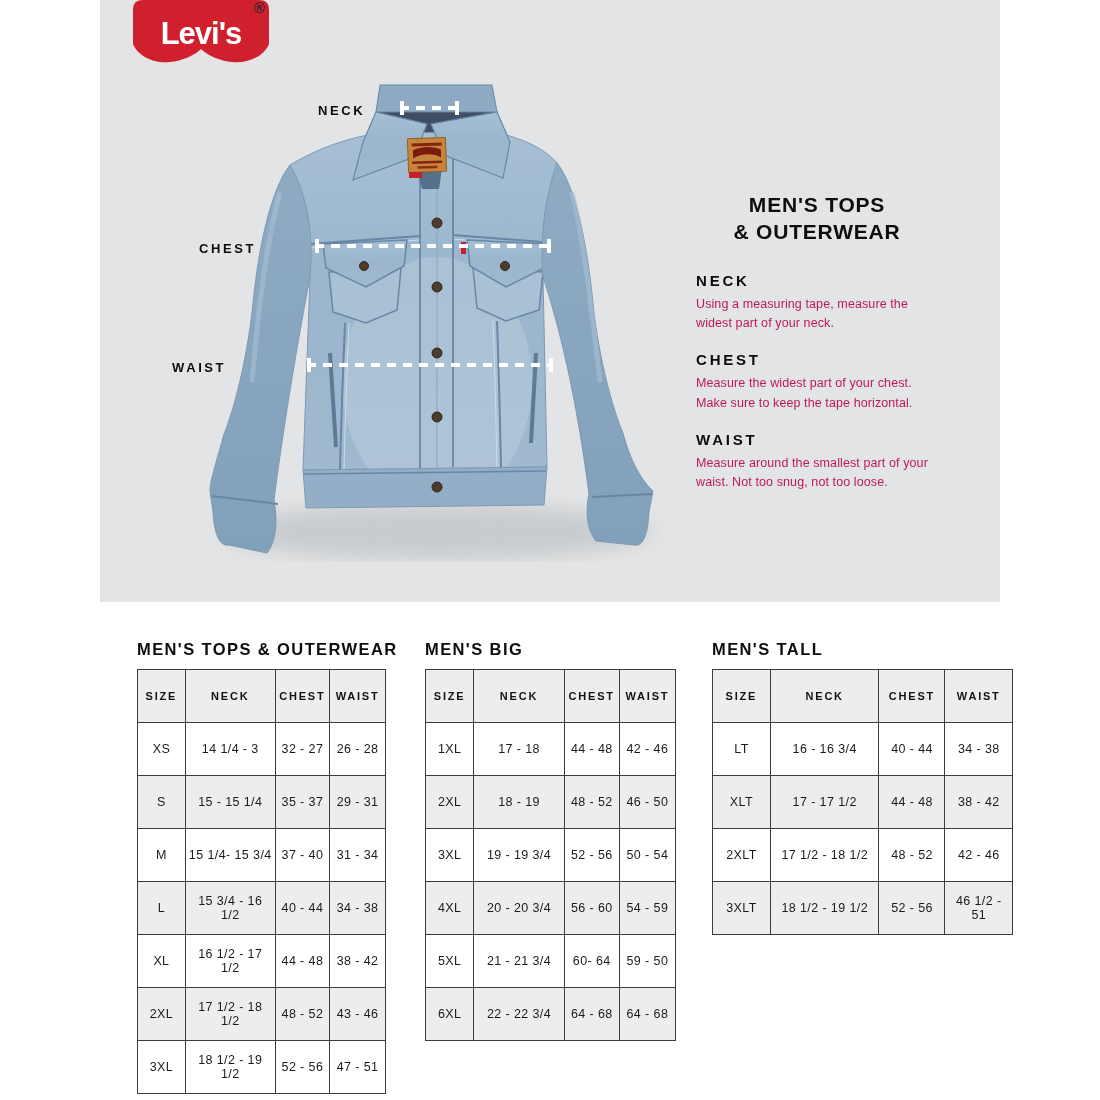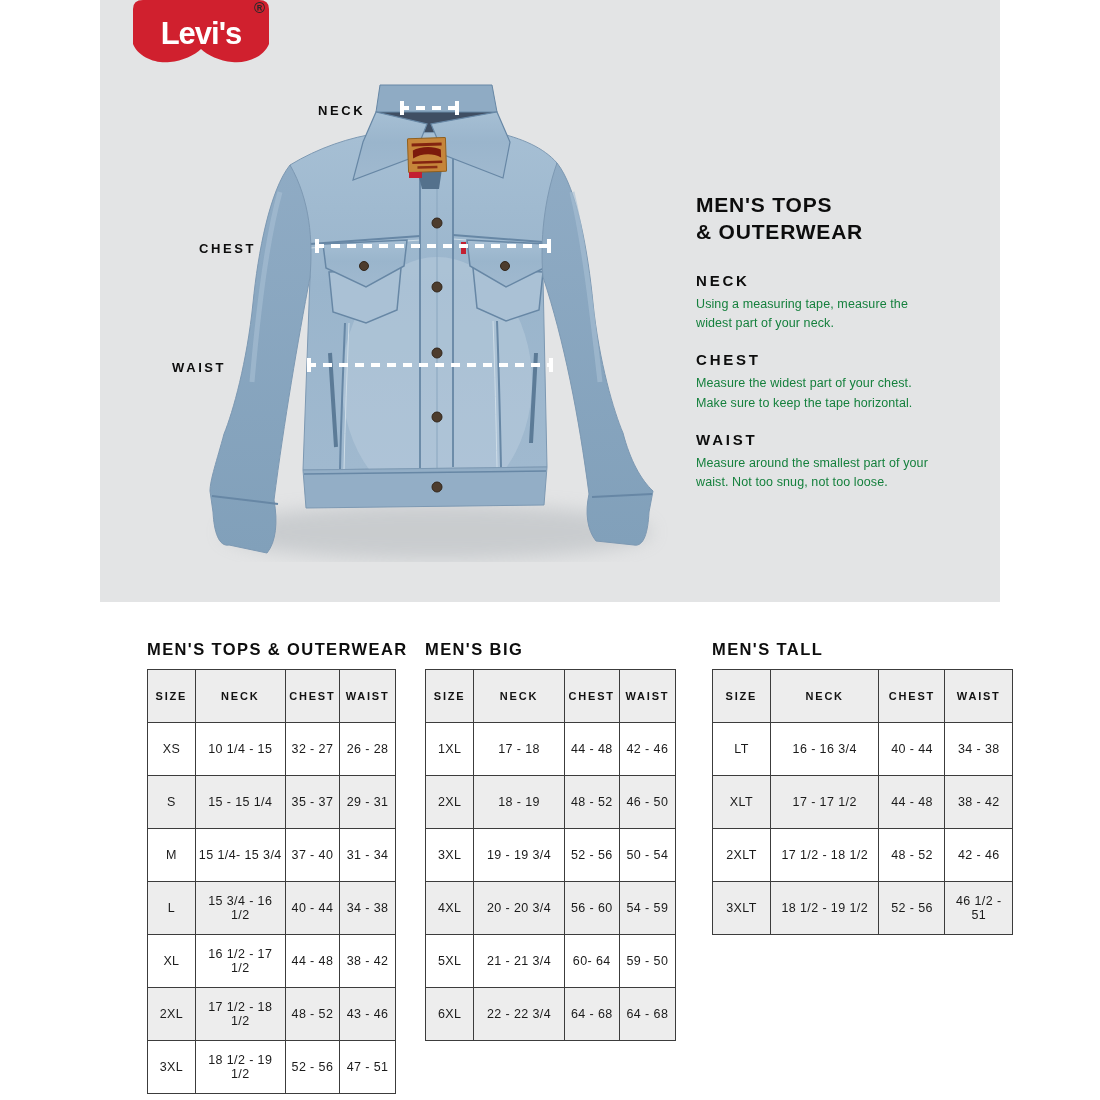--- a/index.html
+++ b/index.html
@@ -18,34 +18,34 @@
   }
   .dash-line{
     position:absolute;height:4px;
     background:repeating-linear-gradient(90deg,#fff 0 9px,rgba(255,255,255,0) 9px 16px);
   }
   .dash-line .tick{position:absolute;width:4px;height:14px;background:#fff;top:-5px;}
   .dash-line .tick.left{left:0;}
   .dash-line .tick.right{right:0;}
   
   .guide{position:absolute;left:596px;top:191px;width:242px;}
-  .guide h2{margin:0 0 26px 0;font-size:21px;line-height:1.3;letter-spacing:0.8px;font-weight:bold;color:#0d0d0d;}
+  .guide h2{margin:0 0 26px 0;font-size:21px;line-height:1.3;letter-spacing:0.8px;font-weight:bold;color:#0d0d0d;text-align:center;}
   .guide h2 span{display:block;}
   .guide .gsec{margin:0 0 17px 0;}
   .guide h3{margin:0 0 6px 0;font-size:15px;letter-spacing:2.8px;font-weight:bold;color:#0d0d0d;}
-  .guide p{margin:0;font-size:12.5px;line-height:1.58;color:#15803d;letter-spacing:0.1px;}
+  .guide p{margin:0;font-size:12.5px;line-height:1.58;color:#be185d;letter-spacing:0.1px;}
   
   .table-block{position:absolute;top:640px;}
   .table-block h3{margin:0 0 10px 0;font-size:16.5px;letter-spacing:1.4px;font-weight:bold;color:#0d0d0d;white-space:nowrap;}
   table{border-collapse:collapse;table-layout:fixed;width:100%;background:#fff;border-radius:18px;}
   th,td{border:1px solid #3c3c3c;text-align:center;vertical-align:middle;padding:2px 3px;}
   th{height:48px;font-size:11px;font-weight:bold;letter-spacing:1.8px;background:#ededed;color:#121212;}
   td{height:48px;font-size:12.5px;letter-spacing:0.4px;color:#1b1b1b;}
   tbody tr:nth-child(even) td{background:#ededed;}
-  #table-1{left:147px;width:249px;}
+  #table-1{left:137px;width:249px;}
   #table-2{left:425px;width:251px;}
   #table-3{left:712px;width:301px;}
 </style>
 </head>
 <body>
 
 <div class="page">
 
   <section class="hero">
 
@@ -197,21 +197,21 @@
           <tr>
             <th>SIZE</th>
             <th>NECK</th>
             <th>CHEST</th>
             <th>WAIST</th>
           </tr>
         </thead>
       <tbody>
           <tr>
             <td>XS</td>
-            <td>10 1/4 - 15</td>
+            <td>14 1/4 - 3</td>
             <td>32 - 27</td>
             <td>26 - 28</td>
           </tr>
           <tr>
             <td>S</td>
             <td>15 - 15 1/4</td>
             <td>35 - 37</td>
             <td>29 - 31</td>
           </tr>
           <tr>

